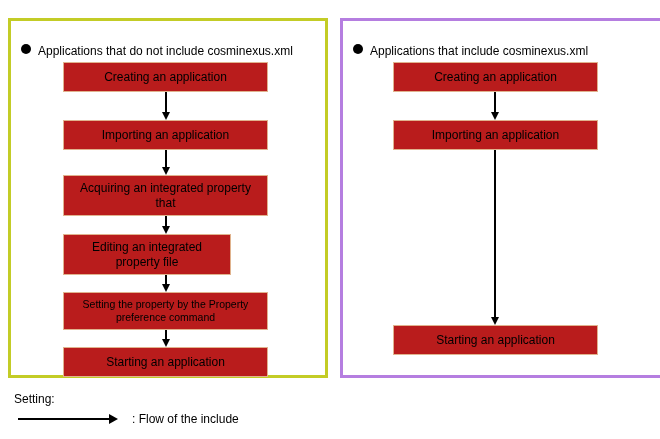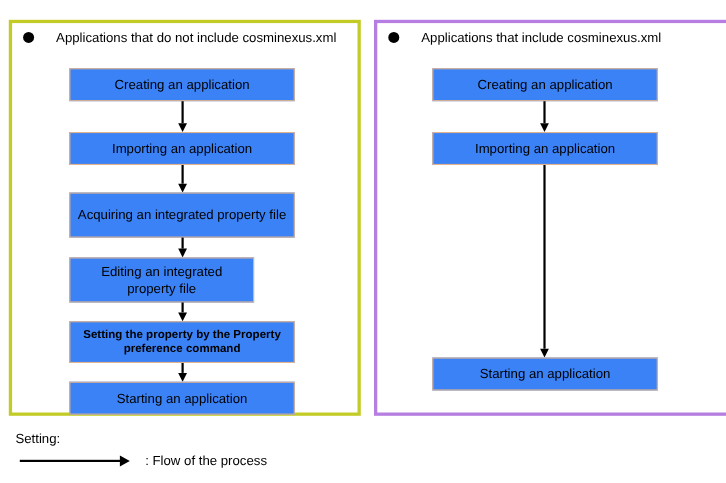--- a/index.html
+++ b/index.html
@@ -40,58 +40,57 @@
     left: 340px;
     top: 18px;
     width: 376px;
     height: 360px;
     border: 3px solid #b57ee0;
   }
 
   .panel-header {
     position: absolute;
     left: 10px;
-    top: 6px;
+    top: 23px;
     display: flex;
-    align-items: center;
-    gap: 20px;
+    align-items: flex-start;
+    gap: 7px;
     white-space: nowrap;
   }
   .bullet {
     width: 10px;
     height: 10px;
     border-radius: 50%;
     background: #000000;
     flex: 0 0 auto;
   }
   .panel-title {
     font-size: 12px;
     line-height: 14px;
     color: #000000;
   }
 
   
   .box {
     position: absolute;
     box-sizing: border-box;
-    background: #3b82f6;
+    background: #b91c1c;
     border: 1px solid #e0b38e;
     display: flex;
     align-items: center;
     justify-content: center;
     text-align: center;
     font-size: 12px;
     line-height: 15px;
     color: #000000;
     padding: 2px 6px;
   }
   .box.small {
     font-size: 10.5px;
     line-height: 13px;
-    font-weight: bold;
   }
 
   
   .arrow {
     position: absolute;
   }
   .arrow .shaft {
     position: absolute;
     left: 50%;
     top: 0;
@@ -180,21 +179,21 @@
       <span class="head"></span>
     </div>
 
     <div class="box" style="left:52px; top:99px; width:205px; height:30px;">Importing an application</div>
 
     <div class="arrow" style="left:147px; top:129px; width:16px; height:25px;">
       <span class="shaft" style="height:17px;"></span>
       <span class="head"></span>
     </div>
 
-    <div class="box" style="left:52px; top:154px; width:205px; height:41px;">Acquiring an integrated property file</div>
+    <div class="box" style="left:52px; top:154px; width:205px; height:41px;">Acquiring an integrated property that</div>
 
     <div class="arrow" style="left:147px; top:195px; width:16px; height:18px;">
       <span class="shaft" style="height:10px;"></span>
       <span class="head"></span>
     </div>
 
     <div class="box" style="left:52px; top:213px; width:168px; height:41px;">Editing an integrated property file</div>
 
     <div class="arrow" style="left:147px; top:254px; width:16px; height:17px;">
       <span class="shaft" style="height:9px;"></span>
@@ -234,17 +233,17 @@
     <div class="box" style="left:50px; top:304px; width:205px; height:30px;">Starting an application</div>
   </div>
 
   <div class="legend">
     <div class="legend-title">Setting:</div>
     <div class="legend-row">
       <span class="legend-arrow">
         <span class="l-shaft"></span>
         <span class="l-head"></span>
       </span>
-      <span class="legend-label">: Flow of the process</span>
+      <span class="legend-label">: Flow of the include</span>
     </div>
   </div>
 
 </div>
 
 </body></html>

